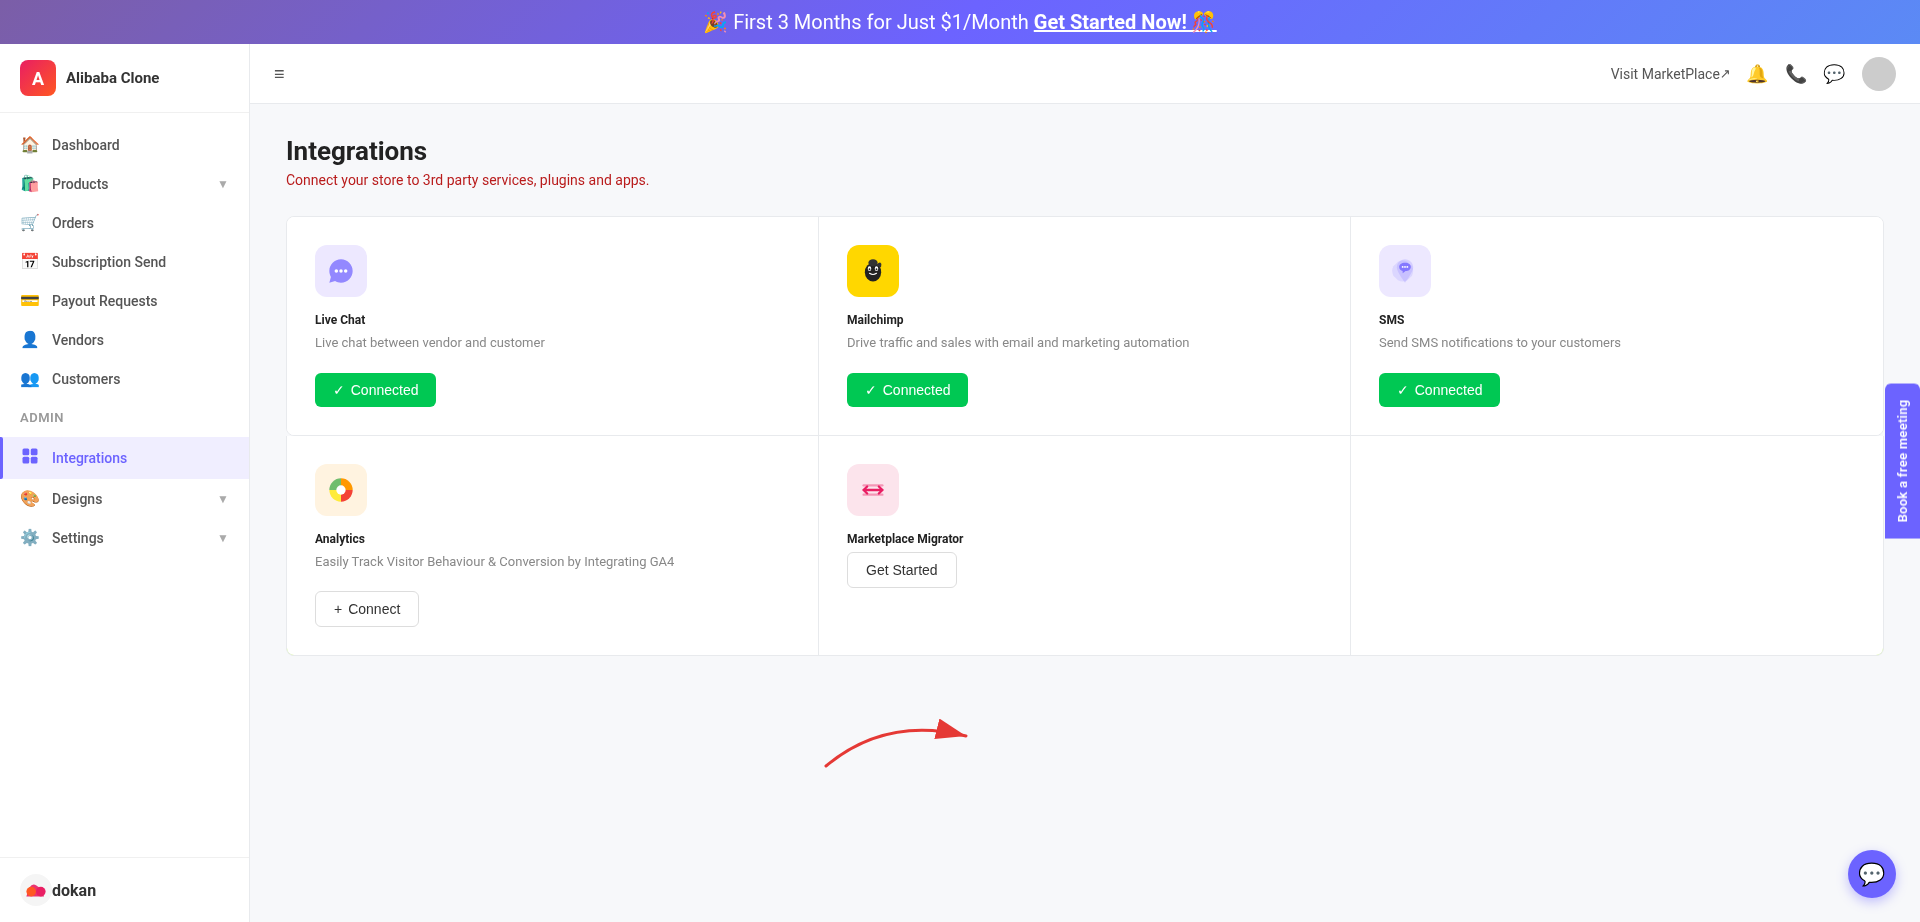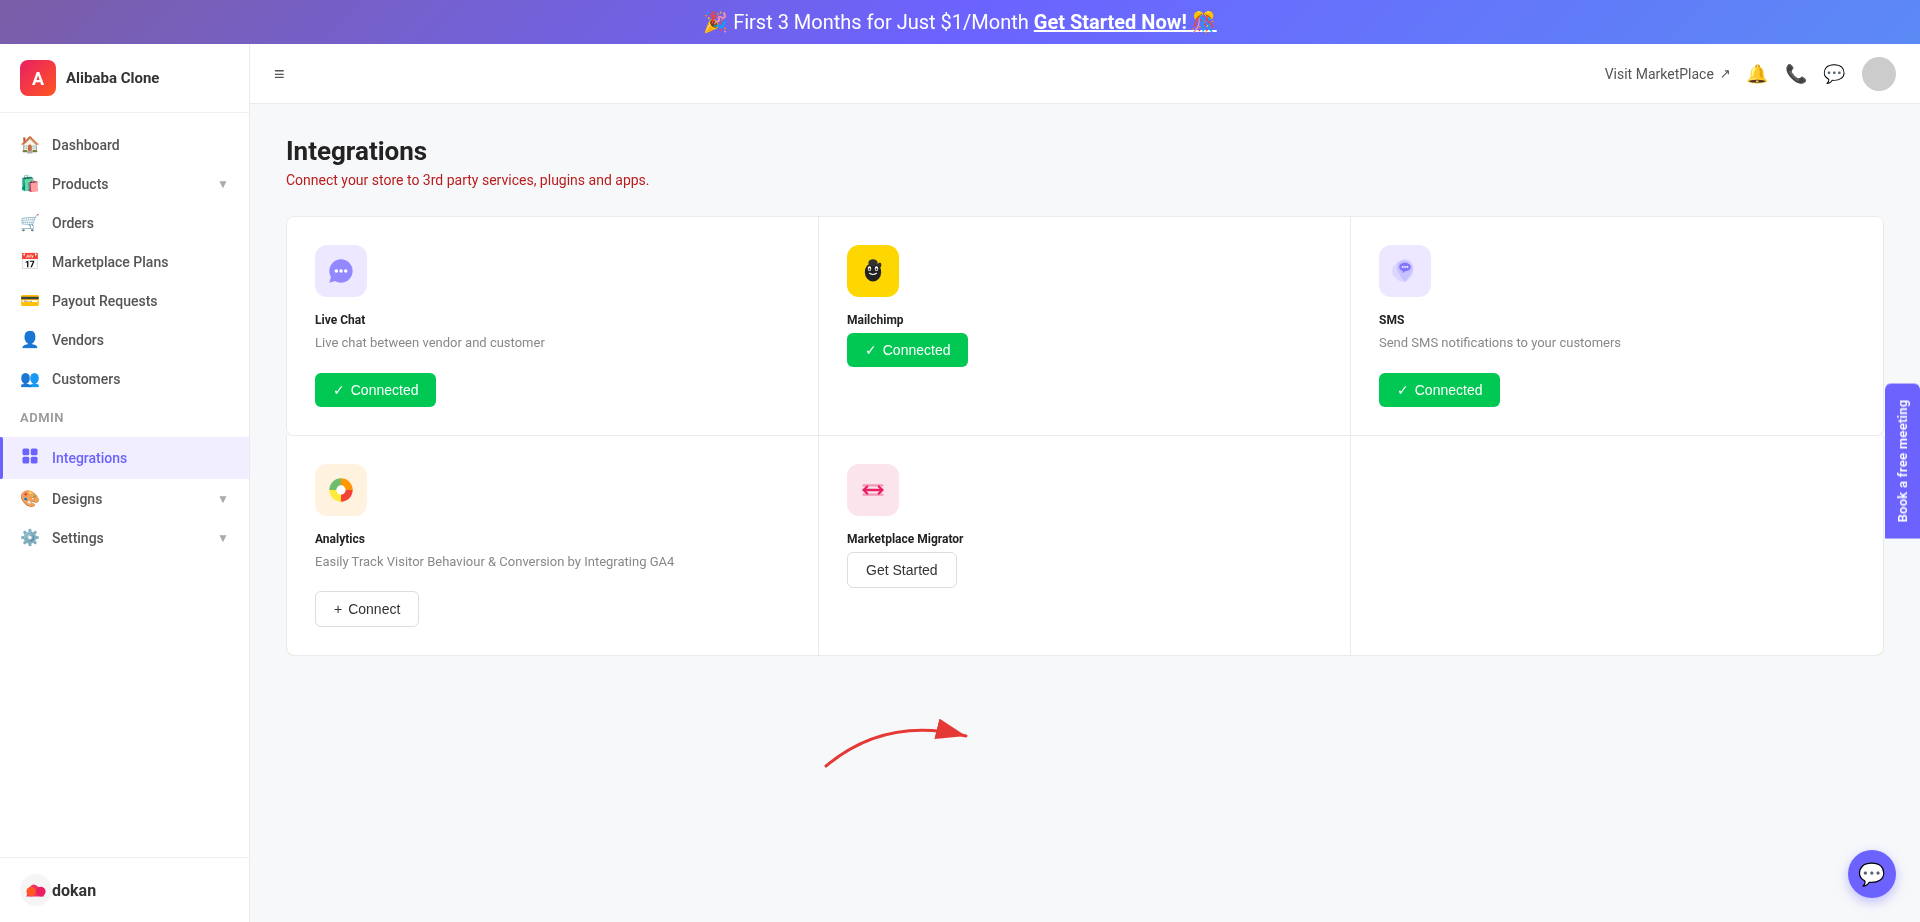--- a/index.html
+++ b/index.html
@@ -96,21 +96,21 @@
       height: 60px;
       display: flex;
       align-items: center;
       justify-content: space-between;
       flex-shrink: 0;
     }
     .header-left { display: flex; align-items: center; gap: 12px; }
     .hamburger-icon { font-size: 18px; color: #555; cursor: pointer; }
     .header-right { display: flex; align-items: center; gap: 16px; }
     .visit-marketplace {
-      display: flex; align-items: center; gap: 6px;
+      display: flex; align-items: center; gap: 0;
       color: #555; font-size: 14px; cursor: pointer;
       text-decoration: none;
     }
     .header-icon { font-size: 18px; color: #777; cursor: pointer; }
     .avatar {
       width: 34px; height: 34px;
       background: #ccc;
       border-radius: 50%;
       cursor: pointer;
     }
@@ -270,21 +270,21 @@
         <span class="nav-chevron">▼</span>
       </div>
 
       <div class="nav-item">
         <span class="nav-icon">🛒</span>
         <span>Orders</span>
       </div>
 
       <div class="nav-item">
         <span class="nav-icon">📅</span>
-        <span>Marketplace Plans</span>
+        <span>Subscription Send</span>
       </div>
 
       <div class="nav-item">
         <span class="nav-icon">💳</span>
         <span>Payout Requests</span>
       </div>
 
       <div class="nav-item">
         <span class="nav-icon">👤</span>
         <span>Vendors</span>
@@ -381,20 +381,21 @@
               <ellipse cx="9" cy="10" rx="1.5" ry="2" fill="white"></ellipse>
               <ellipse cx="15" cy="10" rx="1.5" ry="2" fill="white"></ellipse>
               <circle cx="9" cy="10.5" r="0.8" fill="#222"></circle>
               <circle cx="15" cy="10.5" r="0.8" fill="#222"></circle>
               <path d="M9 14 Q12 16 15 14" stroke="white" stroke-width="1" fill="none" stroke-linecap="round"></path>
               <ellipse cx="12" cy="5" rx="4" ry="3" fill="#333"></ellipse>
               <path d="M16 7 Q19 4 18 8" stroke="#333" stroke-width="2" fill="none" stroke-linecap="round"></path>
             </svg>
           </div>
           <div class="integration-name">Mailchimp</div>
+          <div class="integration-desc">Drive traffic and sales with email and marketing automation</div>
           <button class="btn-connected">
             <span>✓</span>
             <span>Connected</span>
           </button>
         </div>
 
         <div class="integration-card">
           <div class="integration-icon-wrap icon-lavender">
             <svg width="28" height="28" viewBox="0 0 24 24" fill="none" xmlns="http://www.w3.org/2000/svg">
               <path d="M12 2C8.13 2 5 5.13 5 9c0 3.87 7 13 7 13s7-9.13 7-13c0-3.87-3.13-7-7-7z" fill="#7c6fff" opacity="0.2"></path>

